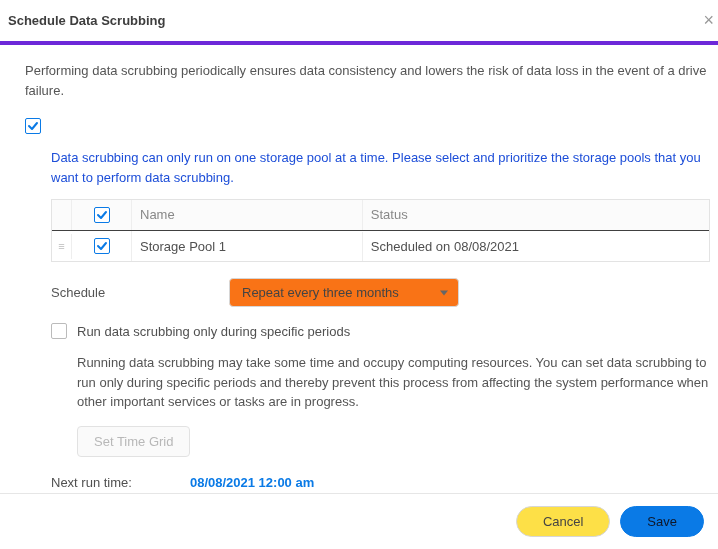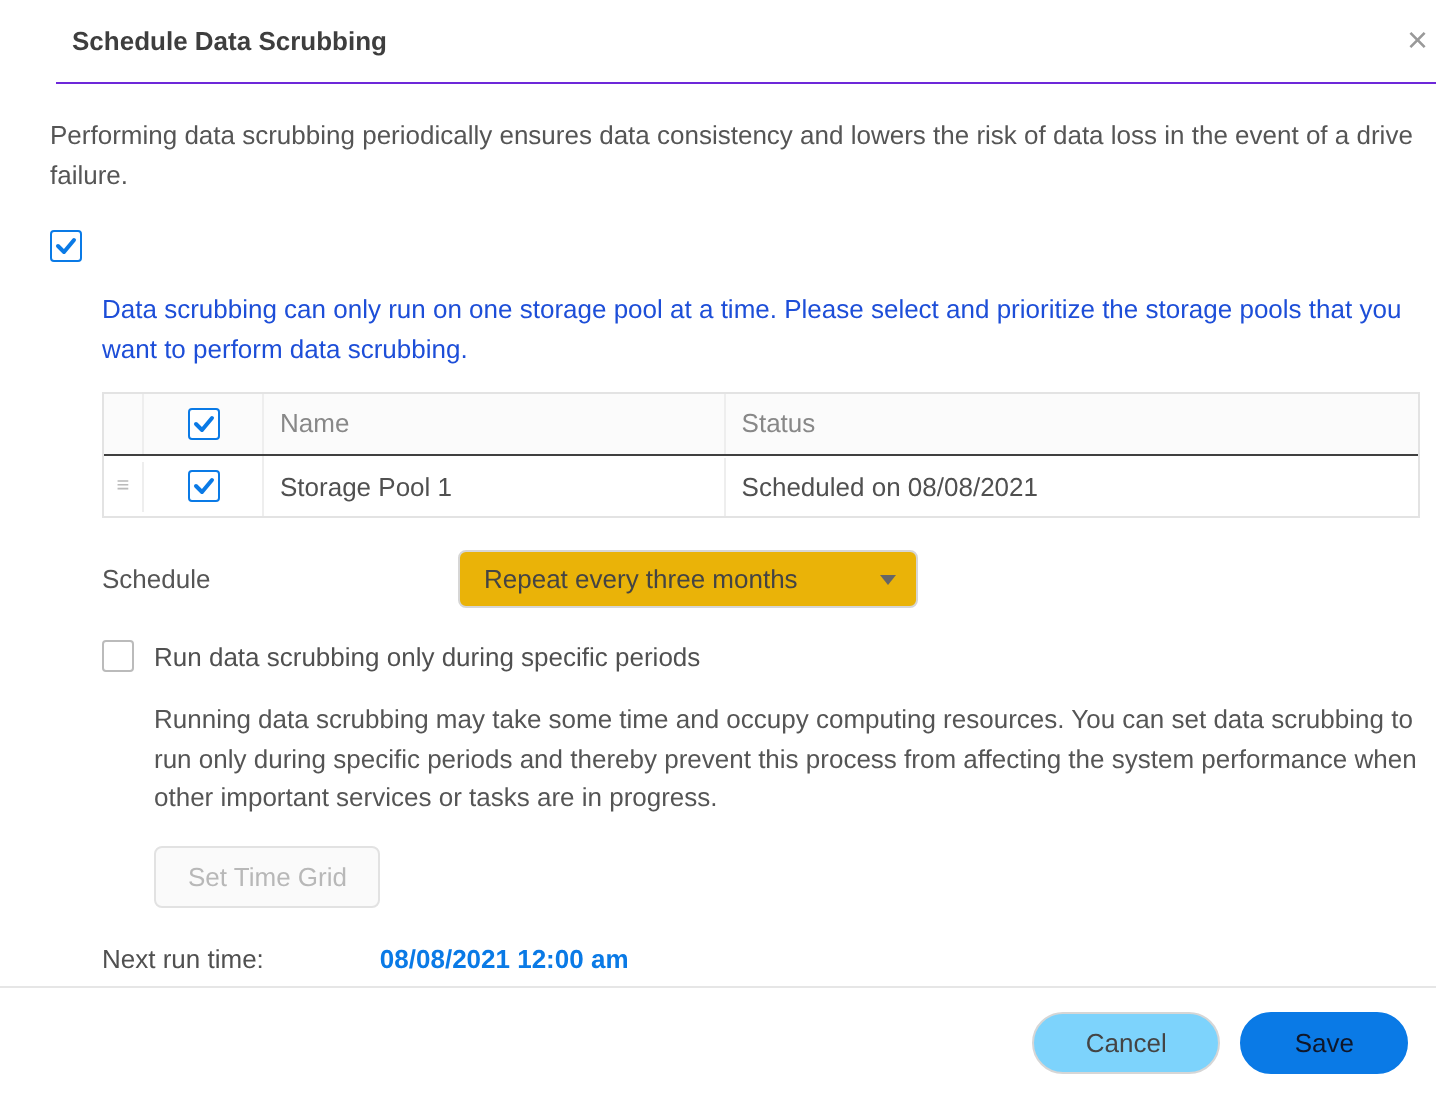--- a/index.html
+++ b/index.html
@@ -8,22 +8,21 @@
       font-size: 13px;
       color: #444;
       background: #fff;
       width: 718px;
       height: 549px;
     }
     .dialog { width: 100%; height: 100%; display: flex; flex-direction: column; }
     .titlebar {
       display: flex; justify-content: space-between; align-items: center;
       padding: 10px 4px 10px 8px;
-      border-bottom: 1px solid #6d28d9;
-      margin-left: 28px;
+      border-bottom: 4px solid #6d28d9;
     }
     .titlebar-title { font-weight: 700; color: #3e3e3e; font-size: 13px; }
     .close-x { color: #999; font-size: 18px; cursor: pointer; font-weight: 300; }
     .content { flex: 1; padding: 16px 8px 8px 25px; overflow: auto; color: #505050; }
     .intro { margin-bottom: 18px; line-height: 1.5; color: #555; }
     .enable-row { display: flex; align-items: center; gap: 10px; margin-bottom: 14px; }
     .checkbox {
       width: 16px; height: 16px;
       border: 1.5px solid #0a7ae6;
       border-radius: 2px;
@@ -55,21 +54,21 @@
     .form-label { width: 170px; color: #555; }
     .select {
       border: 1px solid #d6d6d6;
       border-radius: 4px;
       padding: 6px 30px 6px 12px;
       position: relative;
       font-size: 13px;
       color: #444;
       min-width: 230px;
       cursor: pointer;
-      background: #eab308;
+      background: #f97316;
     }
     .select .caret {
       position: absolute; right: 10px; top: 50%; transform: translateY(-50%);
       width: 0; height: 0;
       border-left: 4px solid transparent;
       border-right: 4px solid transparent;
       border-top: 5px solid #666;
     }
     .periods-sub { margin-left: 26px; }
     .periods-text { margin: 10px 0 14px 0; line-height: 1.5; color: #555; }
@@ -89,21 +88,21 @@
     .footer {
       border-top: 1px solid #e6e6e6;
       padding: 12px 14px;
       display: flex; justify-content: flex-end; gap: 10px;
     }
     .btn-pill {
       border-radius: 18px;
       padding: 7px 26px;
       font-size: 13px;
       border: 1px solid #d6d6d6;
-      background: #7dd3fc;
+      background: #fde047;
       cursor: pointer;
       color: #444;
     }
     .btn-primary {
       background: #0a7ae6;
       border-color: #0a7ae6;
       color: #0f172a;
     }
   </style>
 </head>

